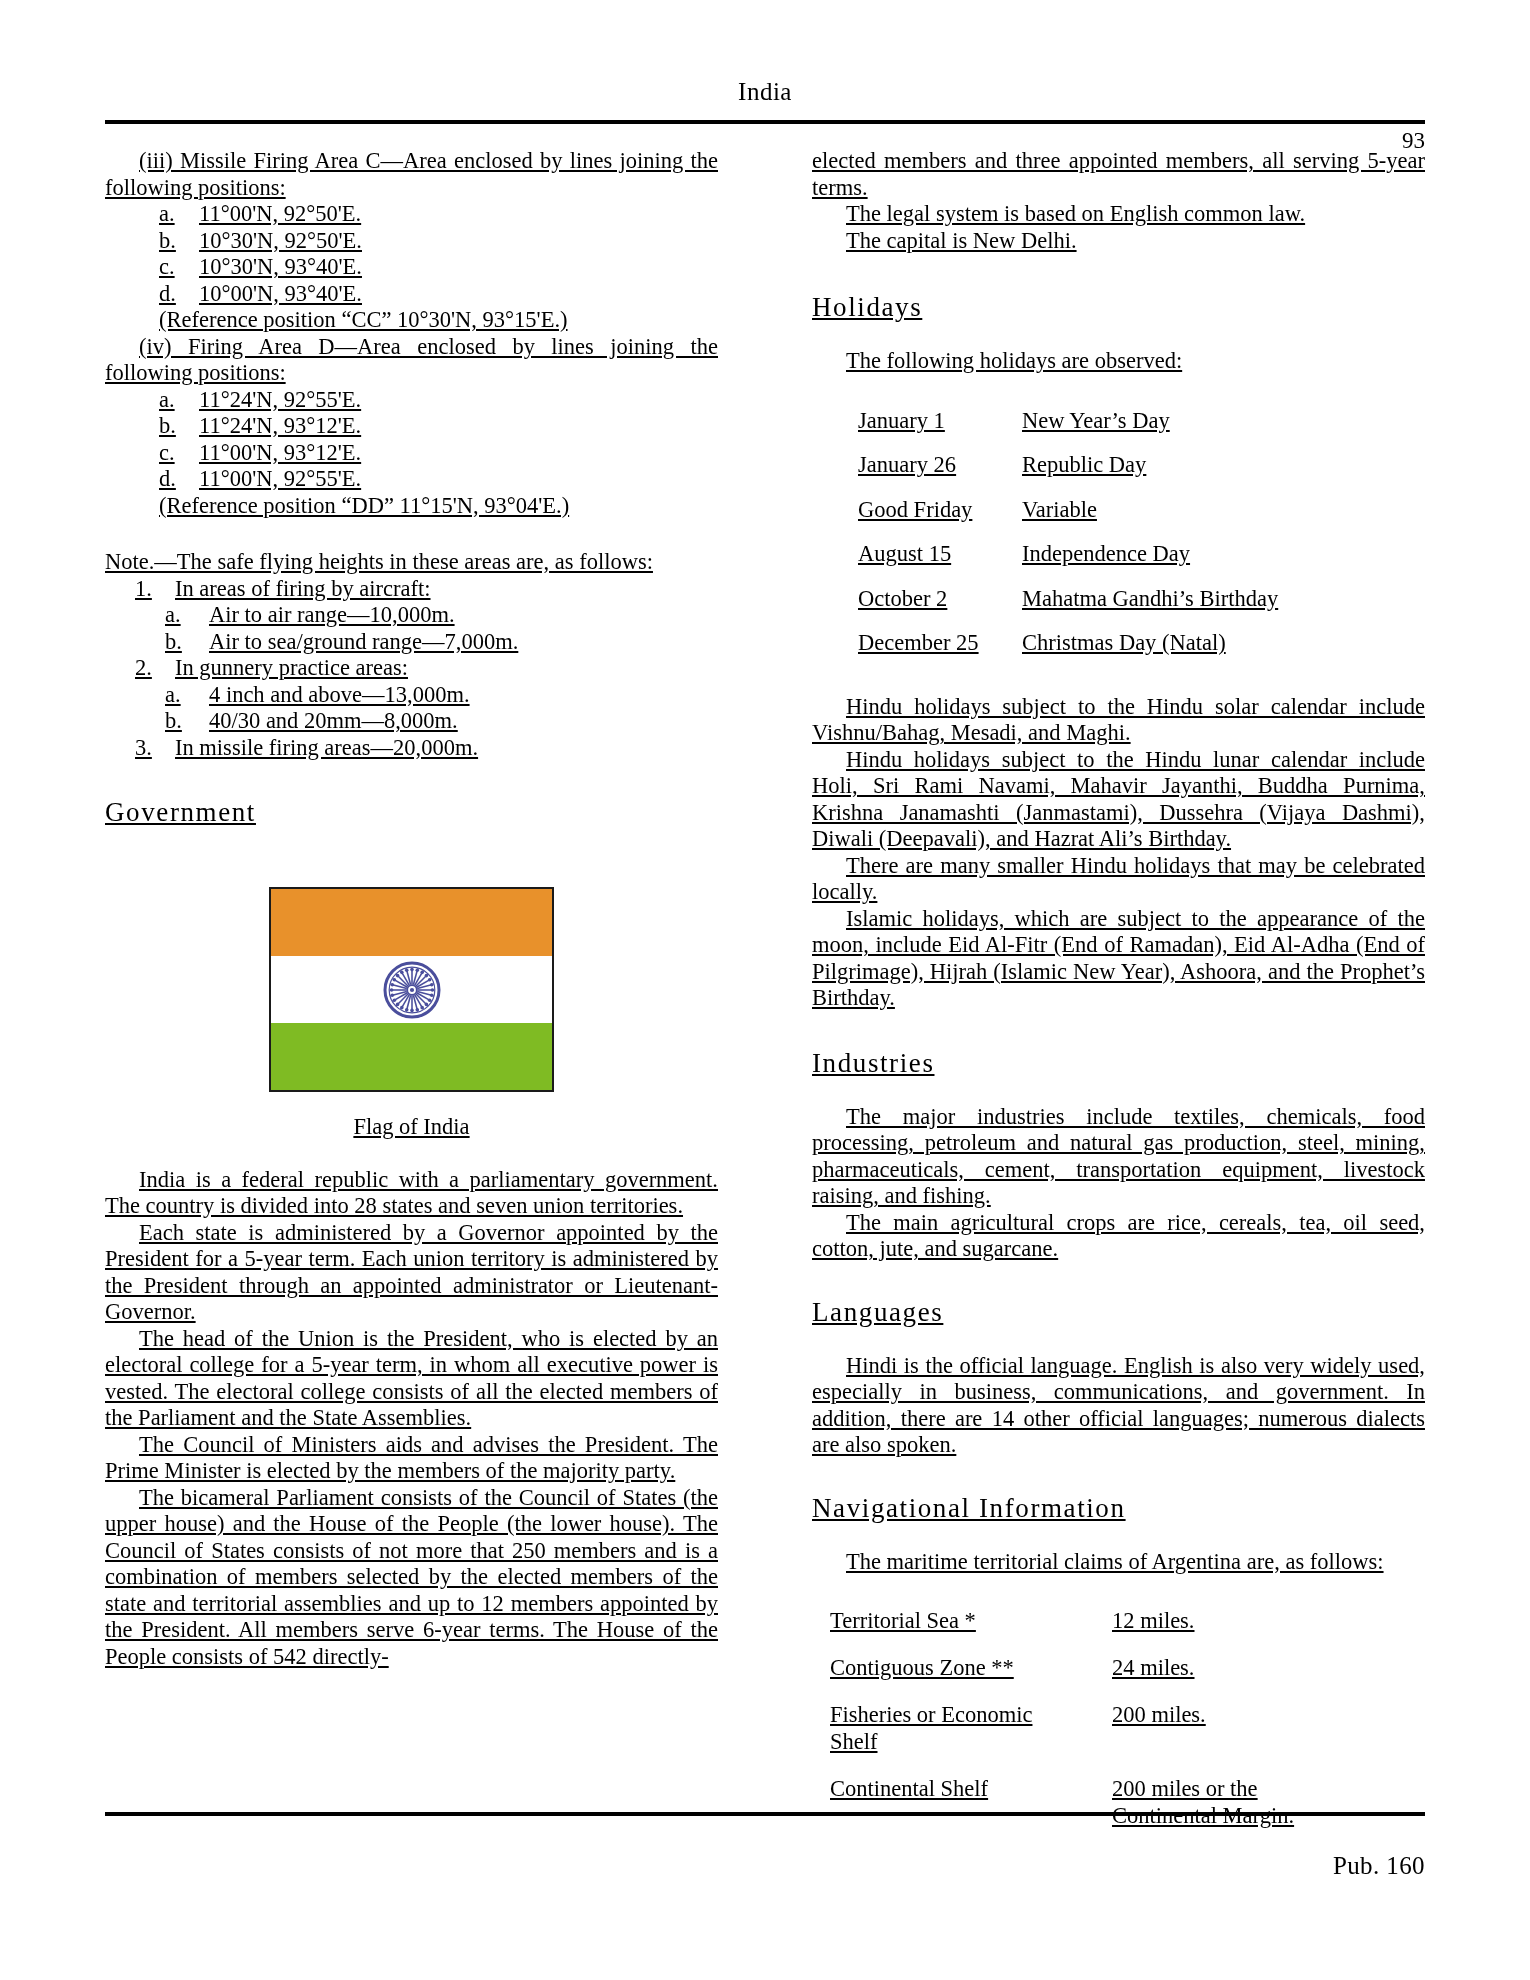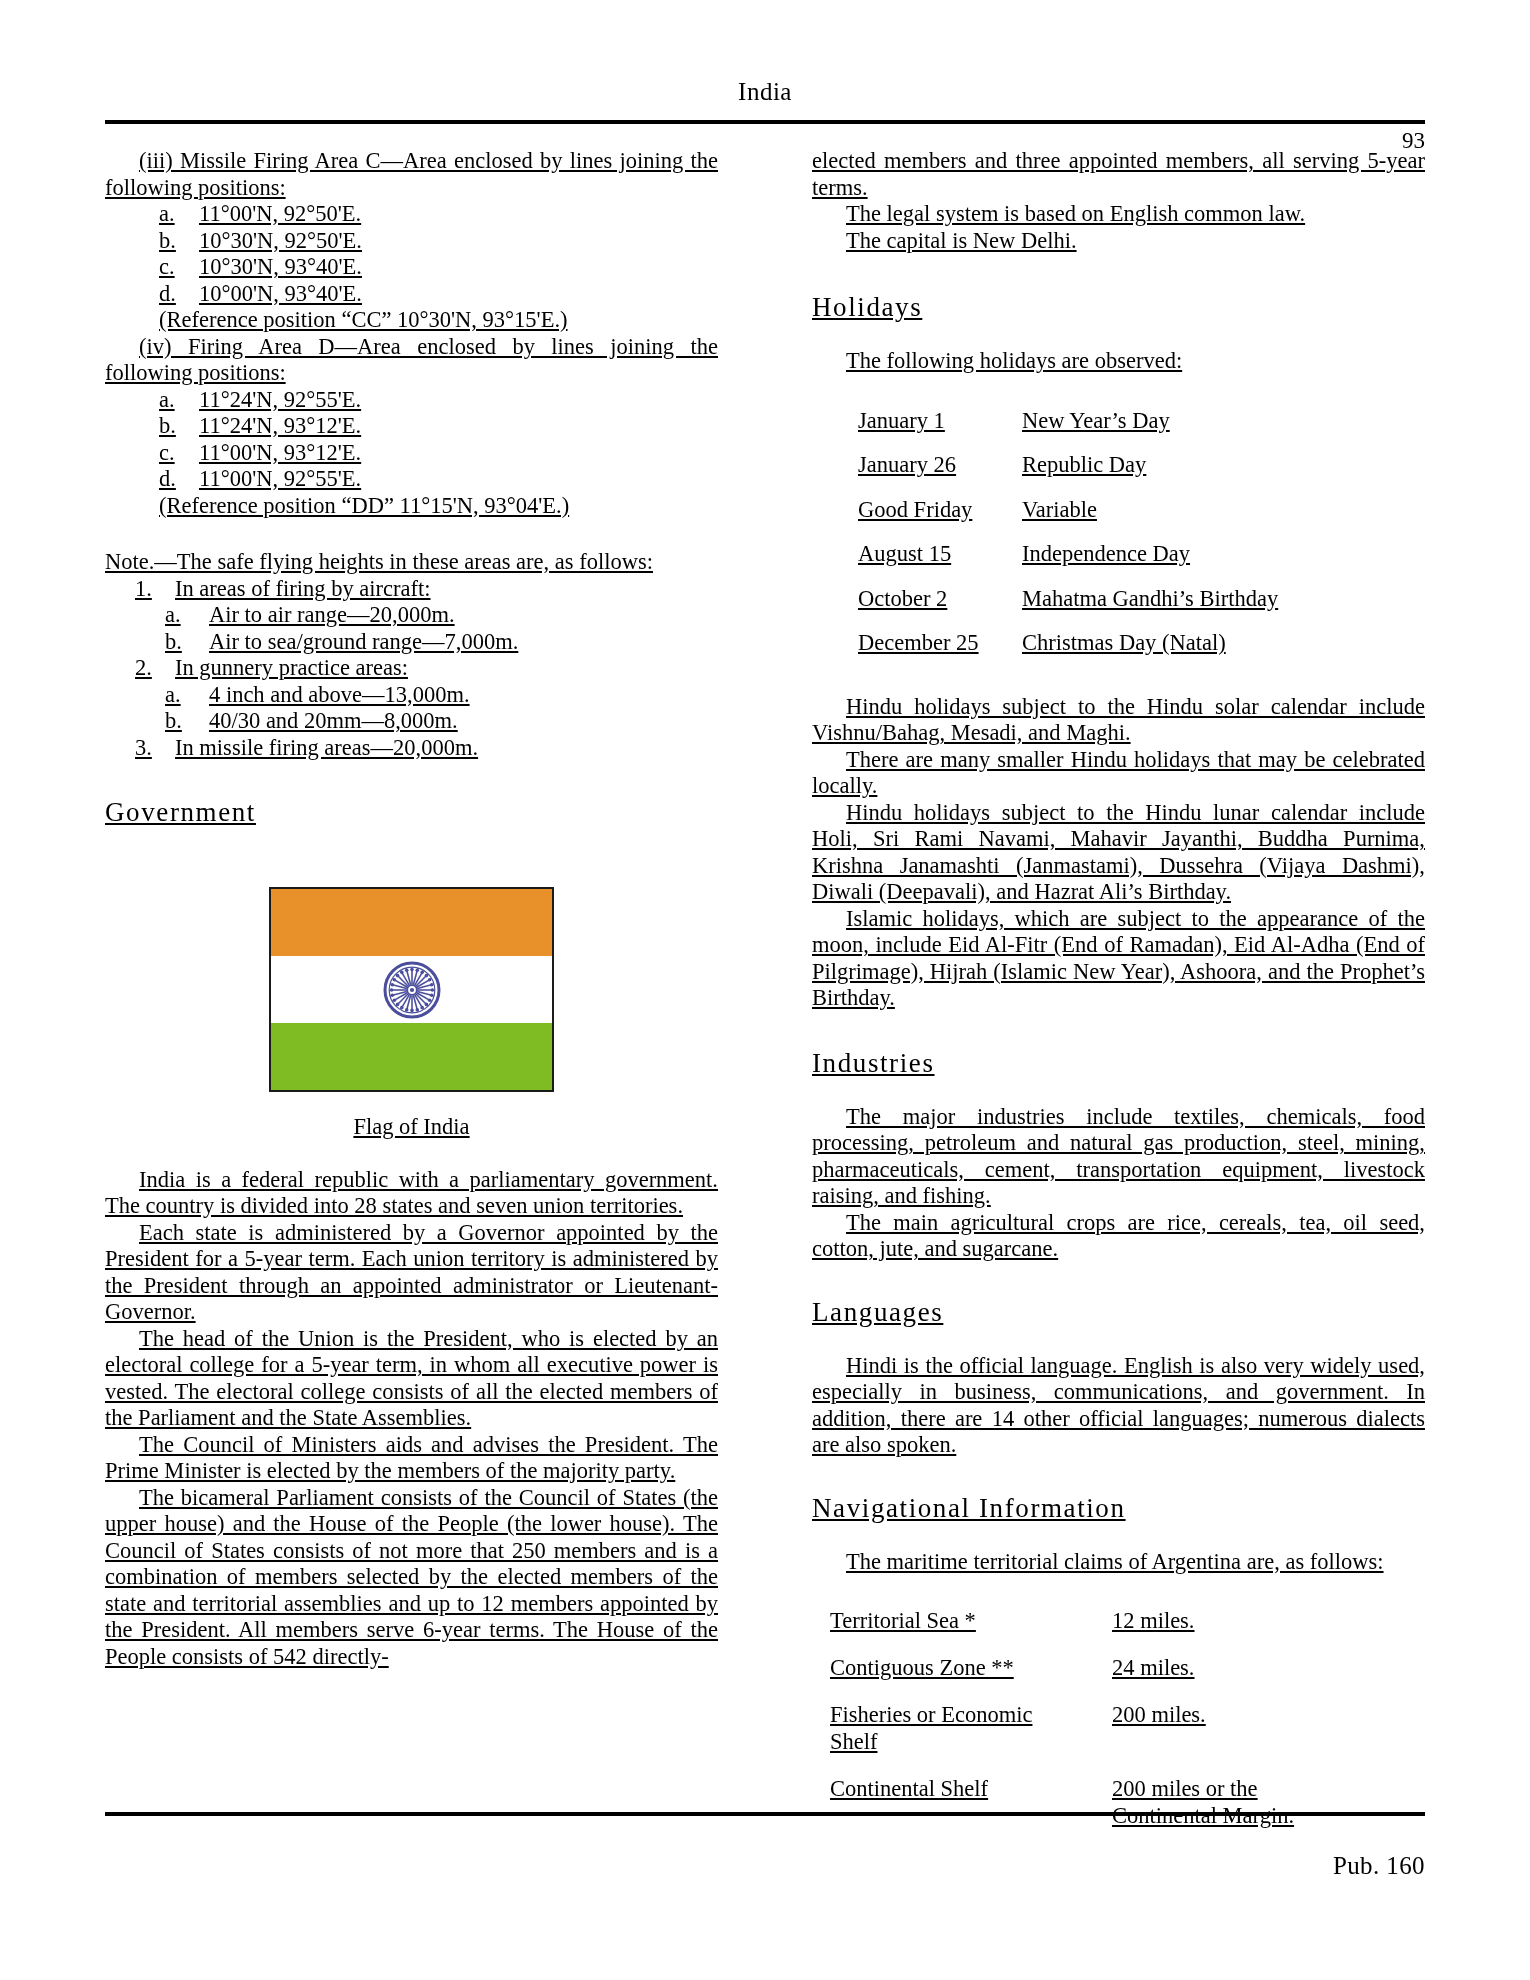--- a/index.html
+++ b/index.html
@@ -244,21 +244,21 @@
     <div class="gap-lg"></div>
 
     <div class="body-text noindent">Note.—The safe flying heights in these areas are, as follows:</div>
 
     <div class="lvl-num">
       <span class="marker">1.</span>
       <span>In areas of firing by aircraft:</span>
     </div>
     <div class="lvl-a2">
       <span class="marker">a.</span>
-      <span>Air to air range—20,000m.</span>
+      <span>Air to air range—10,000m.</span>
     </div>
     <div class="lvl-a2">
       <span class="marker">b.</span>
       <span>Air to sea/ground range—7,000m.</span>
     </div>
 
     <div class="lvl-num">
       <span class="marker">2.</span>
       <span>In gunnery practice areas:</span>
     </div>
@@ -397,22 +397,22 @@
         <tr>
           <td class="c1">December 25</td>
           <td class="c2">Christmas Day (Natal)</td>
         </tr>
       </tbody>
     </table>
 
     <div style="height:28px"></div>
 
     <div class="body-text indent">Hindu holidays subject to the Hindu solar calendar include Vishnu/Bahag, Mesadi, and Maghi.</div>
+    <div class="body-text indent">Hindu holidays subject to the Hindu lunar calendar include Holi, Sri Rami Navami, Mahavir Jayanthi, Buddha Purnima, Krishna Janamashti (Janmastami), Dussehra (Vijaya Dashmi), Diwali (Deepavali), and Hazrat Ali’s Birthday.</div>
     <div class="body-text indent">There are many smaller Hindu holidays that may be celebrated locally.</div>
-    <div class="body-text indent">Hindu holidays subject to the Hindu lunar calendar include Holi, Sri Rami Navami, Mahavir Jayanthi, Buddha Purnima, Krishna Janamashti (Janmastami), Dussehra (Vijaya Dashmi), Diwali (Deepavali), and Hazrat Ali’s Birthday.</div>
     <div class="body-text indent">Islamic holidays, which are subject to the appearance of the moon, include Eid Al-Fitr (End of Ramadan), Eid Al-Adha (End of Pilgrimage), Hijrah (Islamic New Year), Ashoora, and the Prophet’s Birthday.</div>
 
     <div style="height:34px"></div>
 
     <h2 class="section">Industries</h2>
     <div style="height:24px"></div>
     <div class="body-text indent">The major industries include textiles, chemicals, food processing, petroleum and natural gas production, steel, mining, pharmaceuticals, cement, transportation equipment, livestock raising, and fishing.</div>
     <div class="body-text indent">The main agricultural crops are rice, cereals, tea, oil seed, cotton, jute, and sugarcane.</div>
 
     <div style="height:32px"></div>

